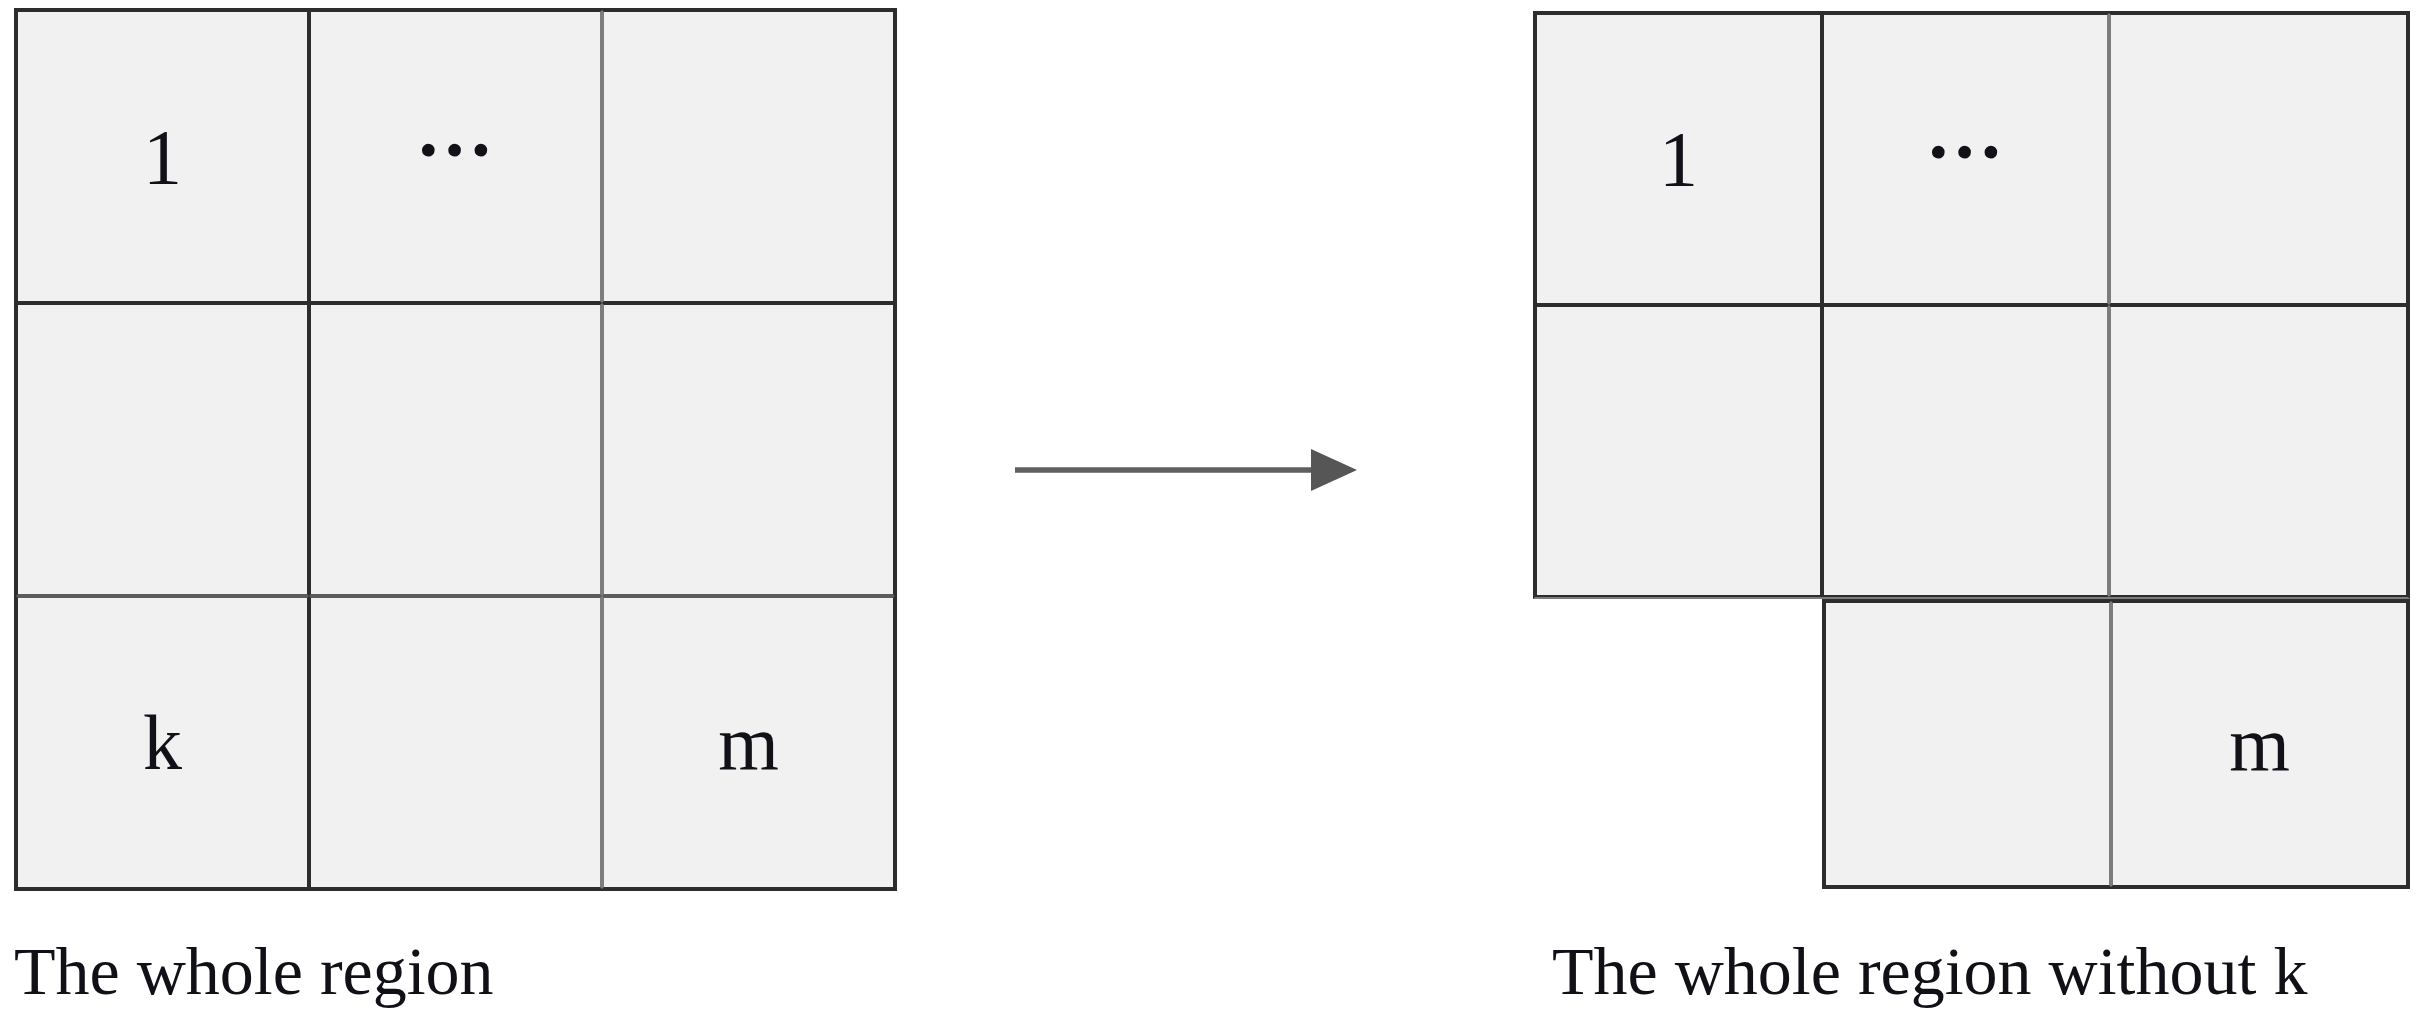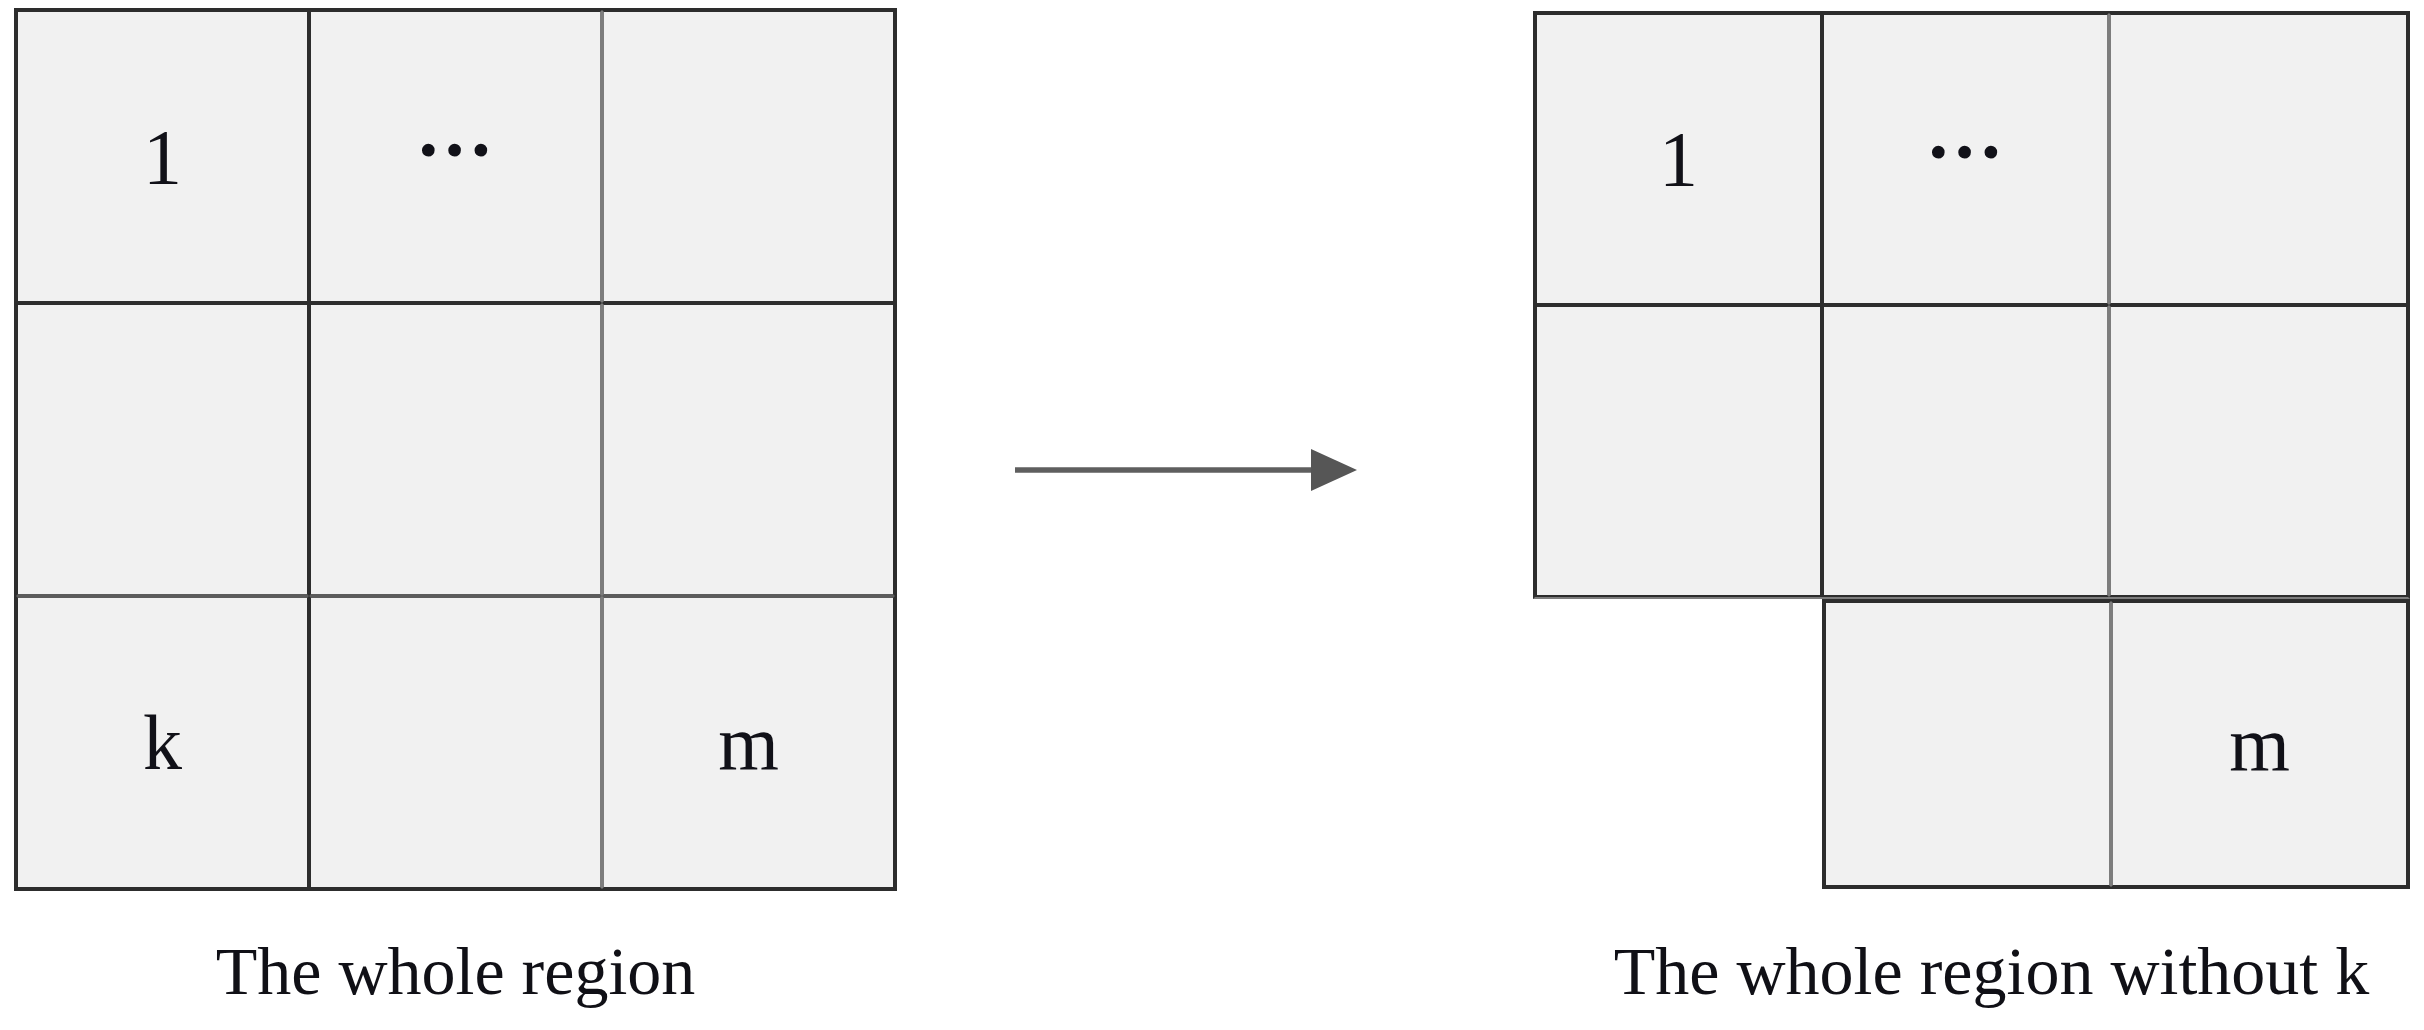--- a/index.html
+++ b/index.html
@@ -64,21 +64,20 @@
     font-weight: 700;
     display: inline-block;
     transform: translateY(-0.34em);
     letter-spacing: 2px;
   }
 
   
   .caption {
     position: absolute;
     top: 932px;
-    text-align: center;
     font-size: 68px;
     color: #101016;
     white-space: nowrap;
   }
   .caption-left  { left: 14px;   width: 883px; }
   .caption-right { left: 1552px; width: 879px; }
 
   
   .arrow-svg {
     position: absolute;

